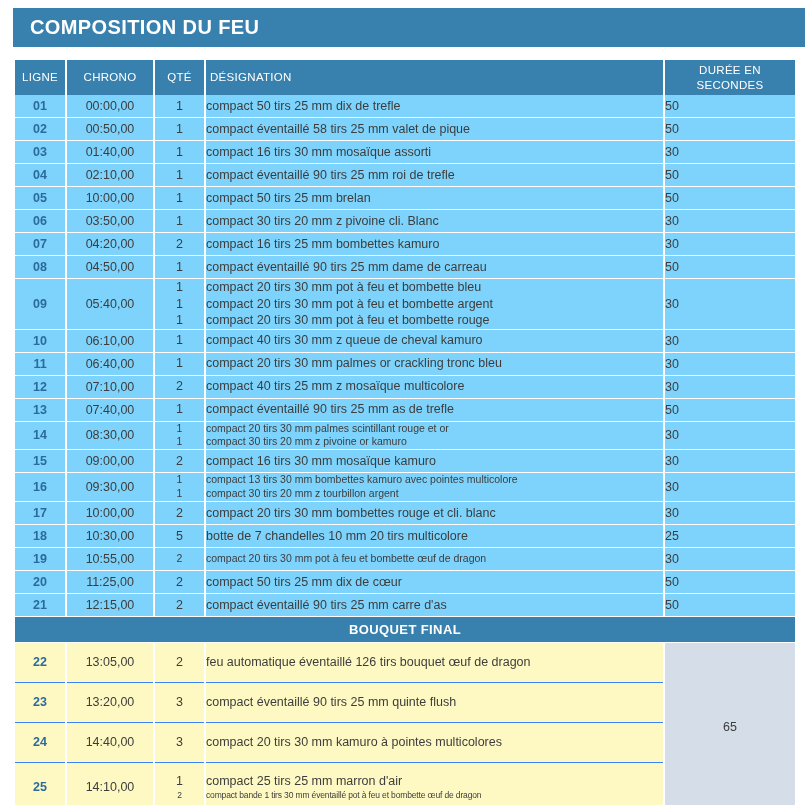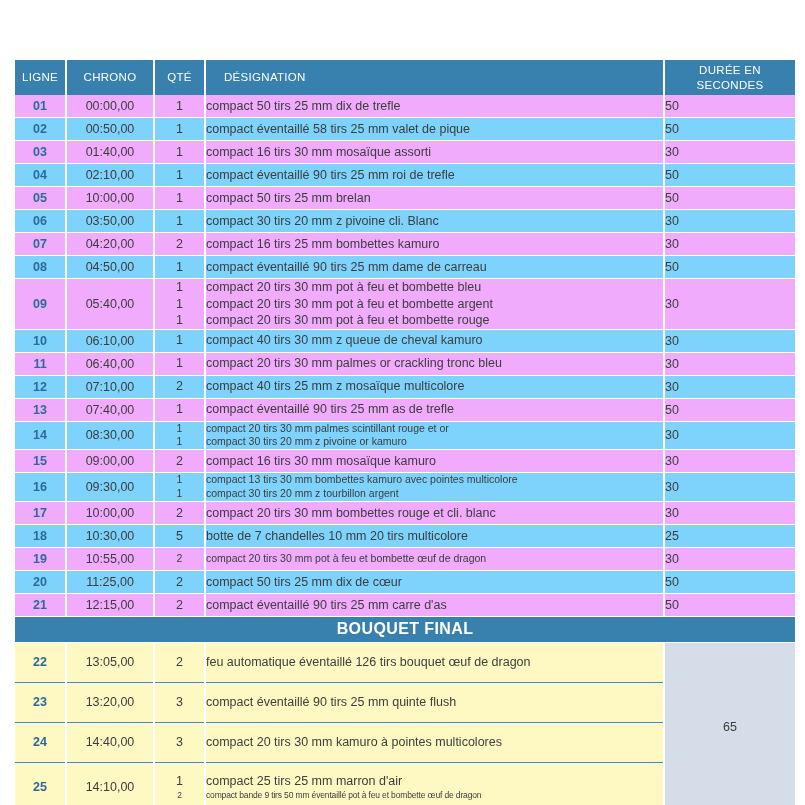--- a/index.html
+++ b/index.html
@@ -71,30 +71,30 @@
     color: #ffffff;
     font-size: 11.5px;
     font-weight: normal;
     letter-spacing: 0.3px;
     height: 35px;
     text-align: center;
     line-height: 1.25;
   }
   thead th.desig-head {
     text-align: left;
-    padding-left: 18px;
+    padding-left: 4px;
   }
 
   
   tbody tr.data-row td {
     height: 22px;
     font-size: 12.5px;
     border-bottom: 1px solid #ffffff;
   }
-  tbody tr.shade td { background: #f0abfc; }
+  tbody tr.shade td { background: #7dd3fc; }
   tbody tr.plain td { background: #7dd3fc; }
 
   td.cell-ligne {
     text-align: center;
     color: #2b6a9b;
     font-weight: bold;
     font-size: 12.5px;
   }
   td.cell-chrono { text-align: center; }
   td.cell-qte    { text-align: center; line-height: 1.32; }
@@ -106,21 +106,21 @@
   tr.h2 td { height: 35px; }
 
   
   .txt-sm   { font-size: 10.5px; }
   .txt-cond { font-size: 8.5px; letter-spacing: -0.15px; }
 
   
   tr.section-row td {
     background: #3880ad;
     color: #ffffff;
-    font-size: 16px;
+    font-size: 13px;
     font-weight: bold;
     letter-spacing: 0.4px;
     text-align: center;
     height: 25px;
     border-bottom: 1px solid #ffffff;
   }
 
   
   tbody tr.final-row td {
     height: 39px;
@@ -138,20 +138,23 @@
   tr.final-row.h2b td { height: 48px; }
 
   .q-lines, .d-lines { display: block; }
   .q-lines span, .d-lines span { display: block; }
 </style>
 </head>
 <body>
 
 <div class="page">
 
+  <div class="title-bar">
+    <span class="title-text">COMPOSITION DU FEU</span>
+  </div>
 
   <table class="fire-table">
     <colgroup>
       <col class="c-ligne">
         <col class="c-chrono">
         <col class="c-qte">
         <col class="c-desig">
         <col class="c-duree">
     </colgroup>
     <thead>
@@ -541,20 +544,20 @@
           <td class="cell-chrono">14:10,00</td>
           <td class="cell-qte">
             <span class="q-lines">
               <span>1</span>
               <span class="txt-cond">2</span>
             </span>
           </td>
           <td class="cell-desig">
             <span class="d-lines">
               <span>compact 25 tirs 25 mm marron d'air</span>
-              <span class="txt-cond">compact bande 9 tirs 50 mm éventaillé pot à feu et bombette œuf de dragon</span>
+              <span class="txt-cond">compact bande 1 tirs 30 mm éventaillé pot à feu et bombette œuf de dragon</span>
             </span>
           </td>
         </tr>
       </tbody>
   </table>
 
 </div>
 
 </body></html>

